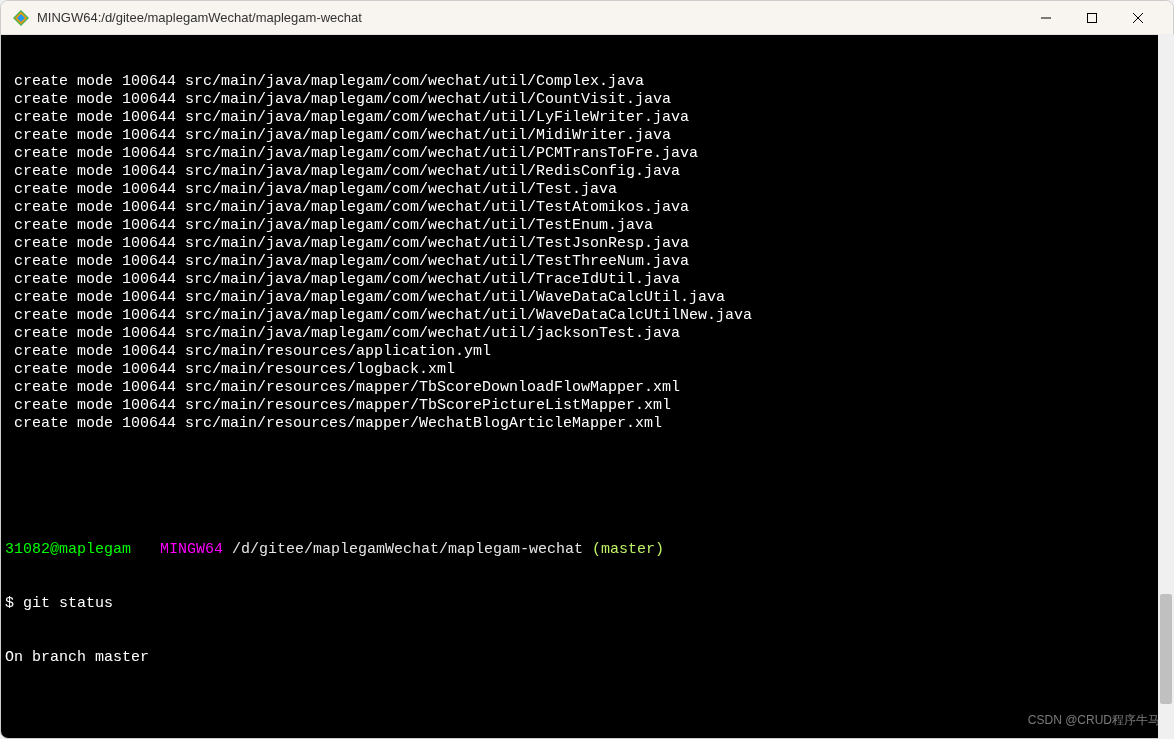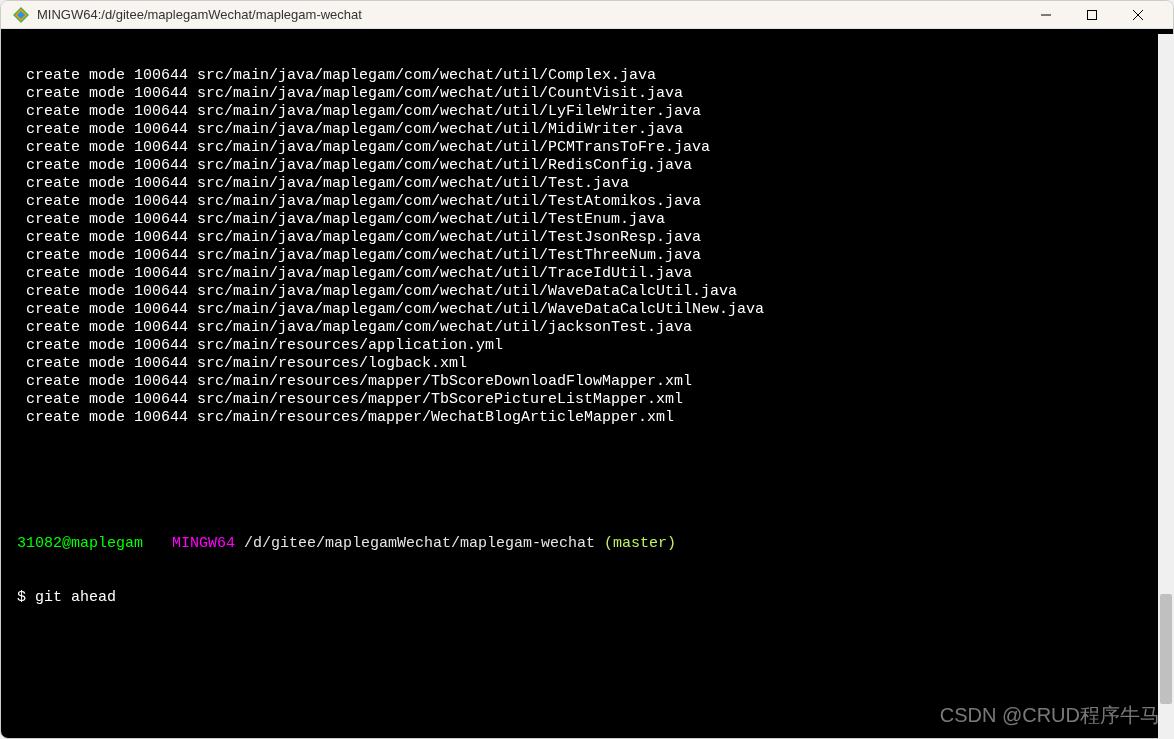--- a/index.html
+++ b/index.html
@@ -16,21 +16,21 @@
     width: 1174px;
     height: 739px;
     background: #fff;
     border: 1px solid #ccc;
     border-radius: 8px;
     overflow: hidden;
     display: flex;
     flex-direction: column;
   }
   .titlebar {
-    height: 28px;
+    height: 34px;
     background: #f8f4f0;
     display: flex;
     align-items: center;
     padding: 0 12px;
     border-bottom: 1px solid #e0e0e0;
     flex-shrink: 0;
   }
   .app-icon {
     width: 16px; height: 16px;
     margin-right: 8px;
@@ -44,21 +44,21 @@
   .win-btn {
     width: 46px; height: 32px;
     display: flex; align-items: center; justify-content: center;
     color: #333;
     font-family: Segoe UI, sans-serif;
   }
   .terminal {
     flex: 1;
     background: #000;
     color: #fff;
-    padding: 2px 16px;
+    padding: 2px 4px;
     overflow-y: auto;
     line-height: 1.2;
     white-space: pre;
     position: relative;
   }
   .line { white-space: pre; }
   .green { color: #00ff00; }
   .magenta { color: #ff00ff; margin-left: 20px; }
   .yellow { color: #e5e5e5; }
   .cyan { color: #bef264; }
@@ -74,21 +74,21 @@
     right: 2px; width: 12px;
     top: 560px; height: 110px;
     background: #c0c0c0;
     border-radius: 2px;
   }
   .watermark {
     position: absolute;
     right: 14px; bottom: 10px;
     color: rgba(200,200,200,0.6);
     font-family: sans-serif;
-    font-size: 20px;
+    font-size: 12px;
     pointer-events: none;
   }
 </style>
 </head>
 <body>
 
 <div class="window">
   <div class="titlebar">
     <span class="app-icon">
       <svg viewBox="0 0 16 16">
@@ -116,21 +116,22 @@
           </svg>
         </div>
     </div>
   </div>
 
   <div class="terminal">
     <div id="create-lines"><div class="line white"> create mode 100644 src/main/java/maplegam/com/wechat/util/Complex.java</div><div class="line white"> create mode 100644 src/main/java/maplegam/com/wechat/util/CountVisit.java</div><div class="line white"> create mode 100644 src/main/java/maplegam/com/wechat/util/LyFileWriter.java</div><div class="line white"> create mode 100644 src/main/java/maplegam/com/wechat/util/MidiWriter.java</div><div class="line white"> create mode 100644 src/main/java/maplegam/com/wechat/util/PCMTransToFre.java</div><div class="line white"> create mode 100644 src/main/java/maplegam/com/wechat/util/RedisConfig.java</div><div class="line white"> create mode 100644 src/main/java/maplegam/com/wechat/util/Test.java</div><div class="line white"> create mode 100644 src/main/java/maplegam/com/wechat/util/TestAtomikos.java</div><div class="line white"> create mode 100644 src/main/java/maplegam/com/wechat/util/TestEnum.java</div><div class="line white"> create mode 100644 src/main/java/maplegam/com/wechat/util/TestJsonResp.java</div><div class="line white"> create mode 100644 src/main/java/maplegam/com/wechat/util/TestThreeNum.java</div><div class="line white"> create mode 100644 src/main/java/maplegam/com/wechat/util/TraceIdUtil.java</div><div class="line white"> create mode 100644 src/main/java/maplegam/com/wechat/util/WaveDataCalcUtil.java</div><div class="line white"> create mode 100644 src/main/java/maplegam/com/wechat/util/WaveDataCalcUtilNew.java</div><div class="line white"> create mode 100644 src/main/java/maplegam/com/wechat/util/jacksonTest.java</div><div class="line white"> create mode 100644 src/main/resources/application.yml</div><div class="line white"> create mode 100644 src/main/resources/logback.xml</div><div class="line white"> create mode 100644 src/main/resources/mapper/TbScoreDownloadFlowMapper.xml</div><div class="line white"> create mode 100644 src/main/resources/mapper/TbScorePictureListMapper.xml</div><div class="line white"> create mode 100644 src/main/resources/mapper/WechatBlogArticleMapper.xml</div></div>
     <div class="line"> </div>
 
     <div class="line"><span class="green">31082@maplegam</span><span class="magenta"> MINGW64</span><span class="yellow"> /d/gitee/maplegamWechat/maplegam-wechat</span><span class="cyan"> (master)</span></div>
-    <div class="line white">$ git ahead</div>
+    <div class="line white">$ git status</div>
+    <div class="line white">On branch master</div>
     
     
     
 
     
     
     
     
     
     

